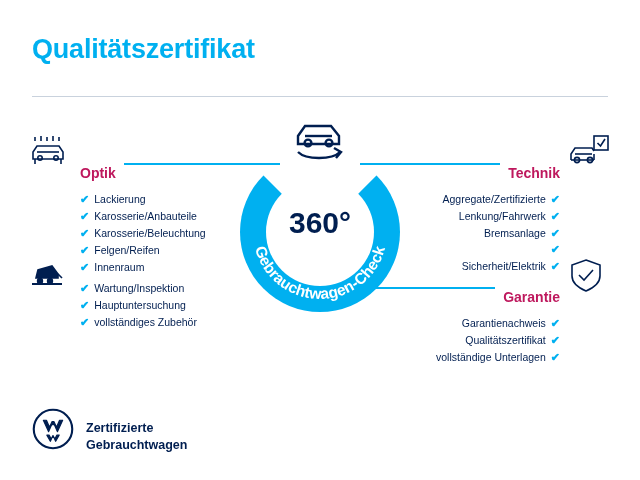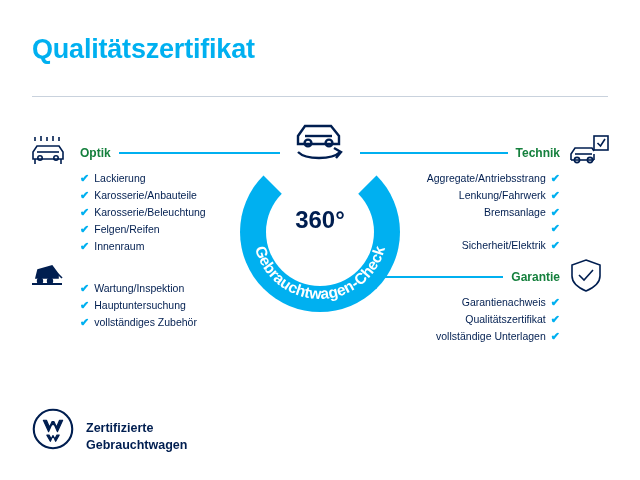--- a/index.html
+++ b/index.html
@@ -44,24 +44,25 @@
   }
   .sec-head {
     display: flex;
     align-items: center;
     gap: 8px;
   }
   .sec-head.right {
     flex-direction: row-reverse;
   }
   .sec-title {
-    font-size: 12px;
-    font-weight: bold;
-    color: #15803d;
+    font-size: 14px;
+    font-weight: bold;
+    color: #be185d;
     white-space: nowrap;
+    margin-top: 19px;
   }
   .sec-rule {
     height: 2px;
     background: #00b0f0;
     flex: 1 1 auto;
   }
   .items {
     margin-top: 12px;
     display: flex;
     flex-direction: column;
@@ -116,21 +117,21 @@
     border: 26px solid #00b0f0;
     border-radius: 50%;
     border-top-color: transparent;
   }
   .badge .deg {
     position: absolute;
     left: 0;
     top: 96px;
     width: 196px;
     text-align: center;
-    font-size: 24px;
+    font-size: 30px;
     font-weight: bold;
     color: #001e50;
   }
   .badge .arc-text {
     position: absolute;
     left: 18px;
     top: 42px;
     width: 160px;
     height: 160px;
   }
@@ -229,21 +230,21 @@
     </svg>
   </div>
   <div class="sec right-sec" style="left:360px; top:146px;">
     <div class="sec-head right">
       <div class="sec-title">Technik</div>
       <div class="sec-rule"></div>
     </div>
     <div class="items">
       <div class="item right">
         <span class="chk">✔</span>
-        <span>Aggregate/Antriebsstrang</span>
+        <span>Aggregate/Zertifizierte</span>
       </div>
       <div class="item right">
         <span class="chk">✔</span>
         <span>Lenkung/Fahrwerk</span>
       </div>
       <div class="item right">
         <span class="chk">✔</span>
         <span>Bremsanlage</span>
       </div>
       <div class="item right">

